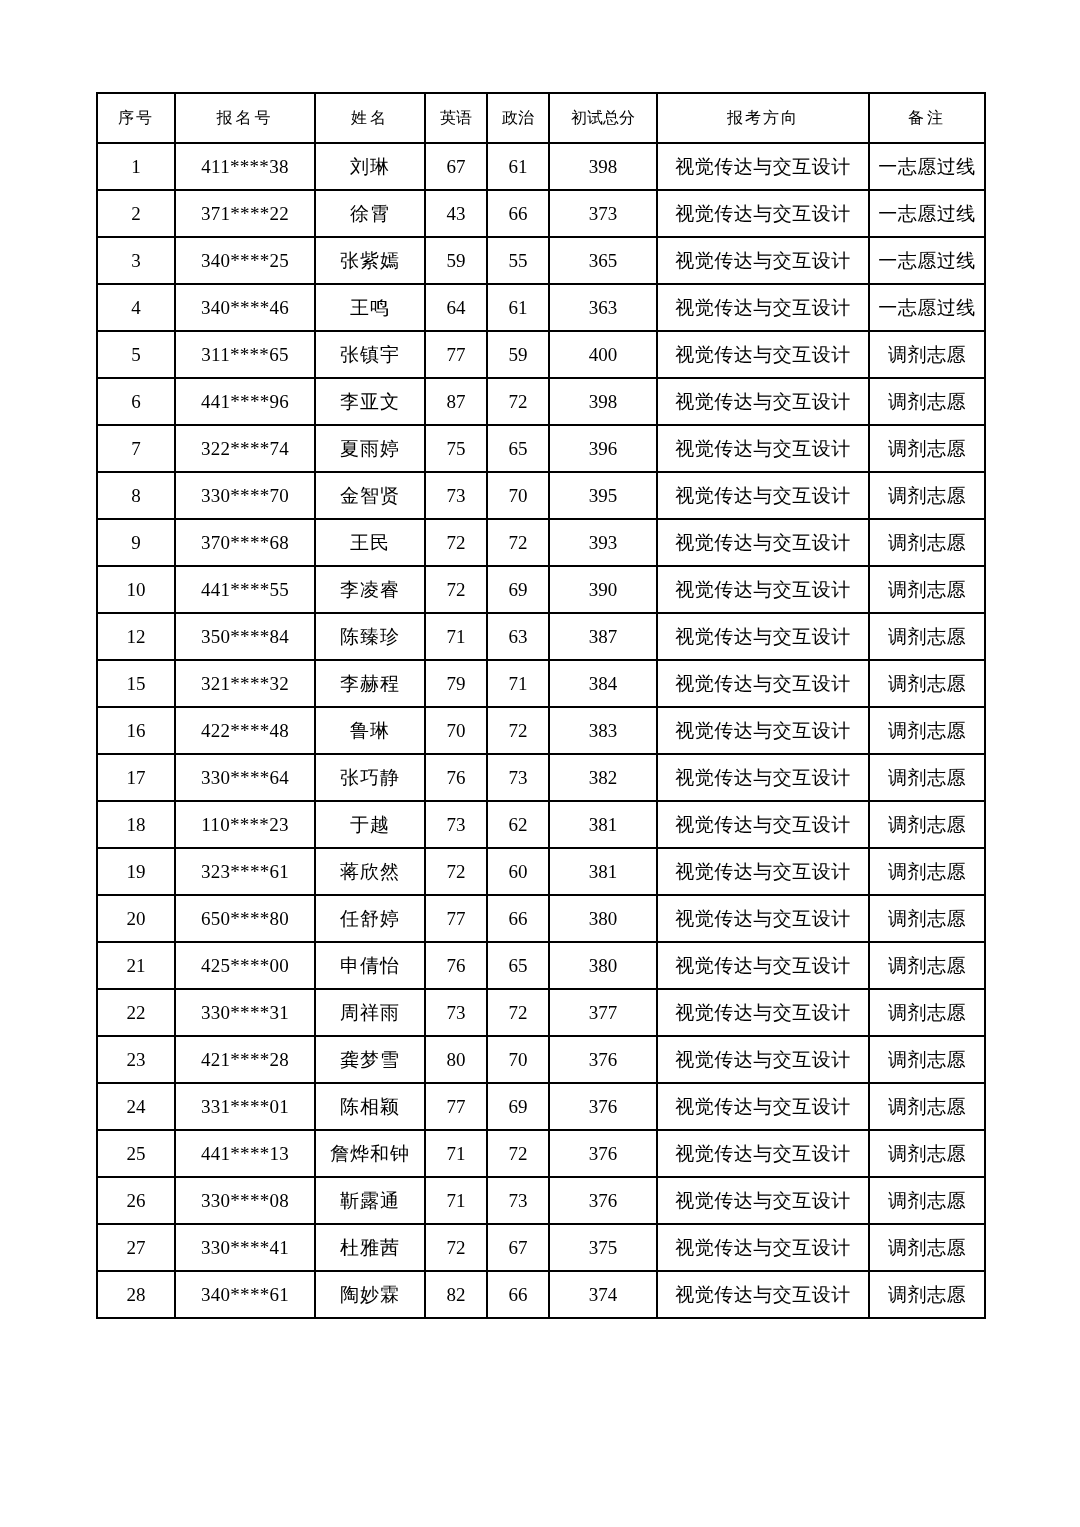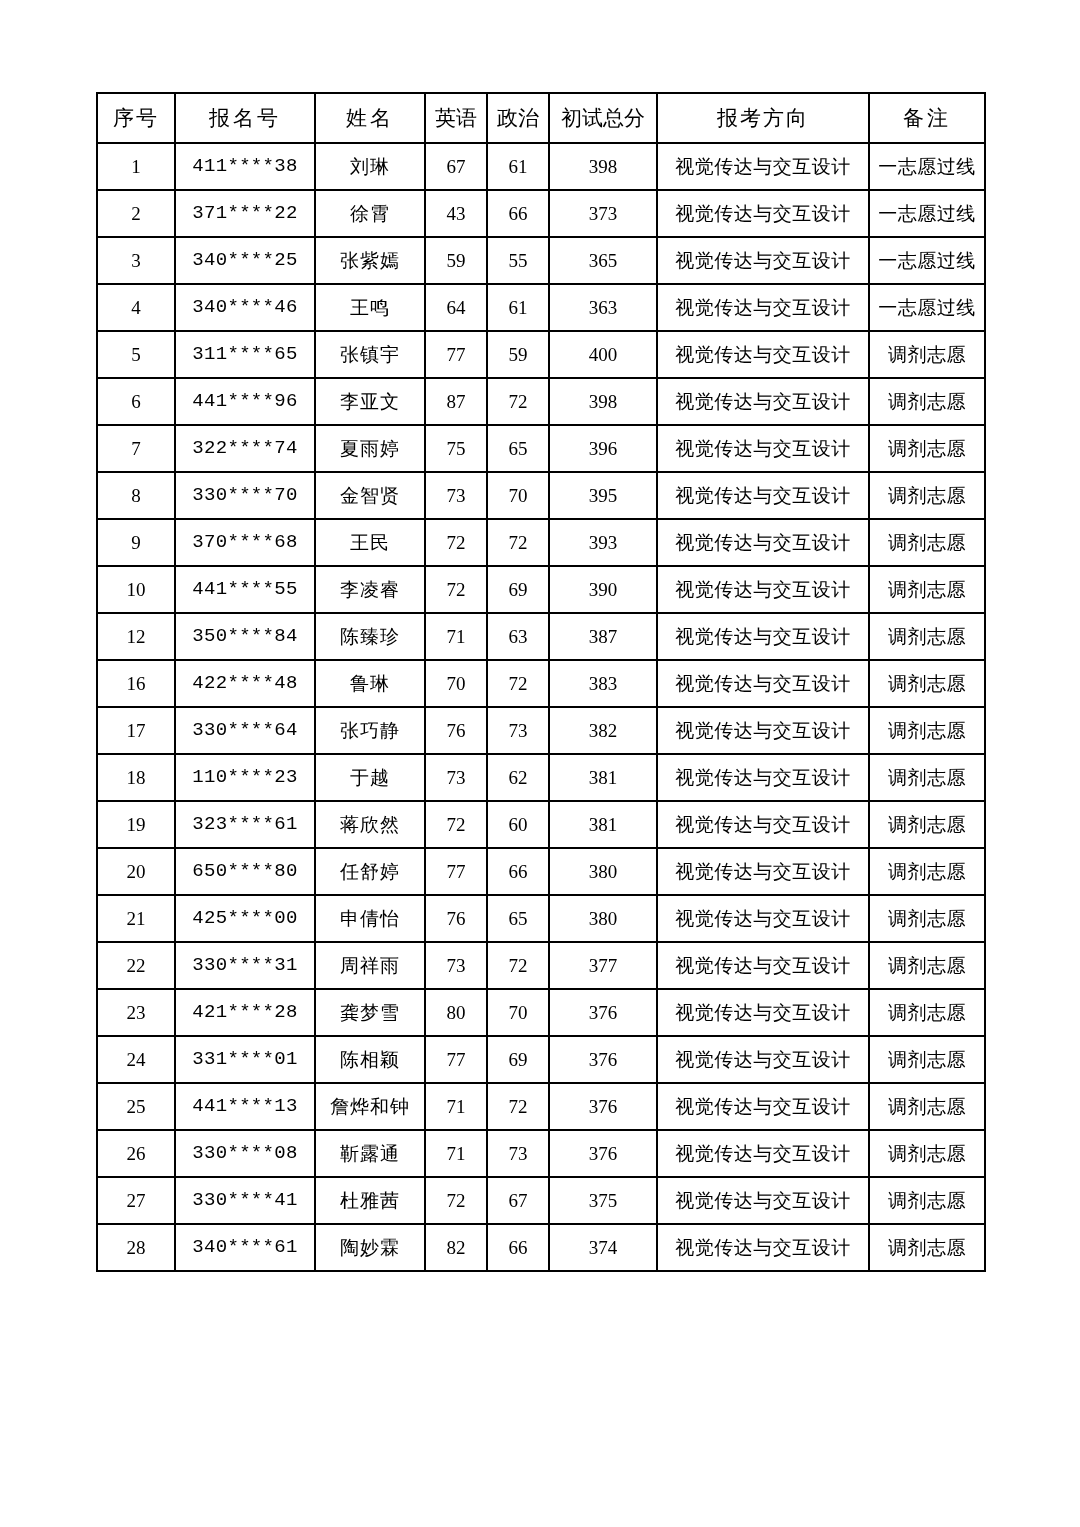--- a/index.html
+++ b/index.html
@@ -34,33 +34,33 @@
     padding: 0;
     height: 45px;
     line-height: 45px;
     font-size: 19px;
     white-space: nowrap;
     overflow: hidden;
   }
   table.score-table thead th {
     height: 48px;
     line-height: 48px;
-    font-size: 21px;
+    font-size: 16px;
   }
   
   col.c-index  { width: 78px; }
   col.c-regno  { width: 140px; }
   col.c-name   { width: 110px; }
   col.c-eng    { width: 62px; }
   col.c-pol    { width: 62px; }
   col.c-total  { width: 108px; }
   col.c-dir    { width: 212px; }
   col.c-note   { width: 116px; }
 
-  .cell-regno { font-size: 18px; letter-spacing: 0.3px; font-family: Liberation Mono, monospace; }
+  .cell-regno { font-size: 18px; letter-spacing: 0.3px; }
   .cell-name  { font-size: 20px; letter-spacing: 1px; border-radius: 20px; }
   .cell-dir   { font-size: 19px; letter-spacing: 0.5px; margin-left: 21px; }
   .cell-note  { font-size: 18px; letter-spacing: 0.5px; }
   .hdr-index  { letter-spacing: 2px; }
   .hdr-regno  { letter-spacing: 3px; }
   .hdr-name   { letter-spacing: 3px; }
   .hdr-dir    { letter-spacing: 2px; }
   .hdr-note   { letter-spacing: 3px; }
 </style>
 </head>
@@ -195,20 +195,30 @@
           <td>12</td>
           <td class="cell-regno">350****84</td>
           <td class="cell-name">陈臻珍</td>
           <td>71</td>
           <td>63</td>
           <td>387</td>
           <td class="cell-dir">视觉传达与交互设计</td>
           <td class="cell-note">调剂志愿</td>
         </tr>
         <tr>
+          <td>15</td>
+          <td class="cell-regno">321****32</td>
+          <td class="cell-name">李赫程</td>
+          <td>79</td>
+          <td>71</td>
+          <td>384</td>
+          <td class="cell-dir">视觉传达与交互设计</td>
+          <td class="cell-note">调剂志愿</td>
+        </tr>
+        <tr>
           <td>16</td>
           <td class="cell-regno">422****48</td>
           <td class="cell-name">鲁琳</td>
           <td>70</td>
           <td>72</td>
           <td>383</td>
           <td class="cell-dir">视觉传达与交互设计</td>
           <td class="cell-note">调剂志愿</td>
         </tr>
         <tr>

